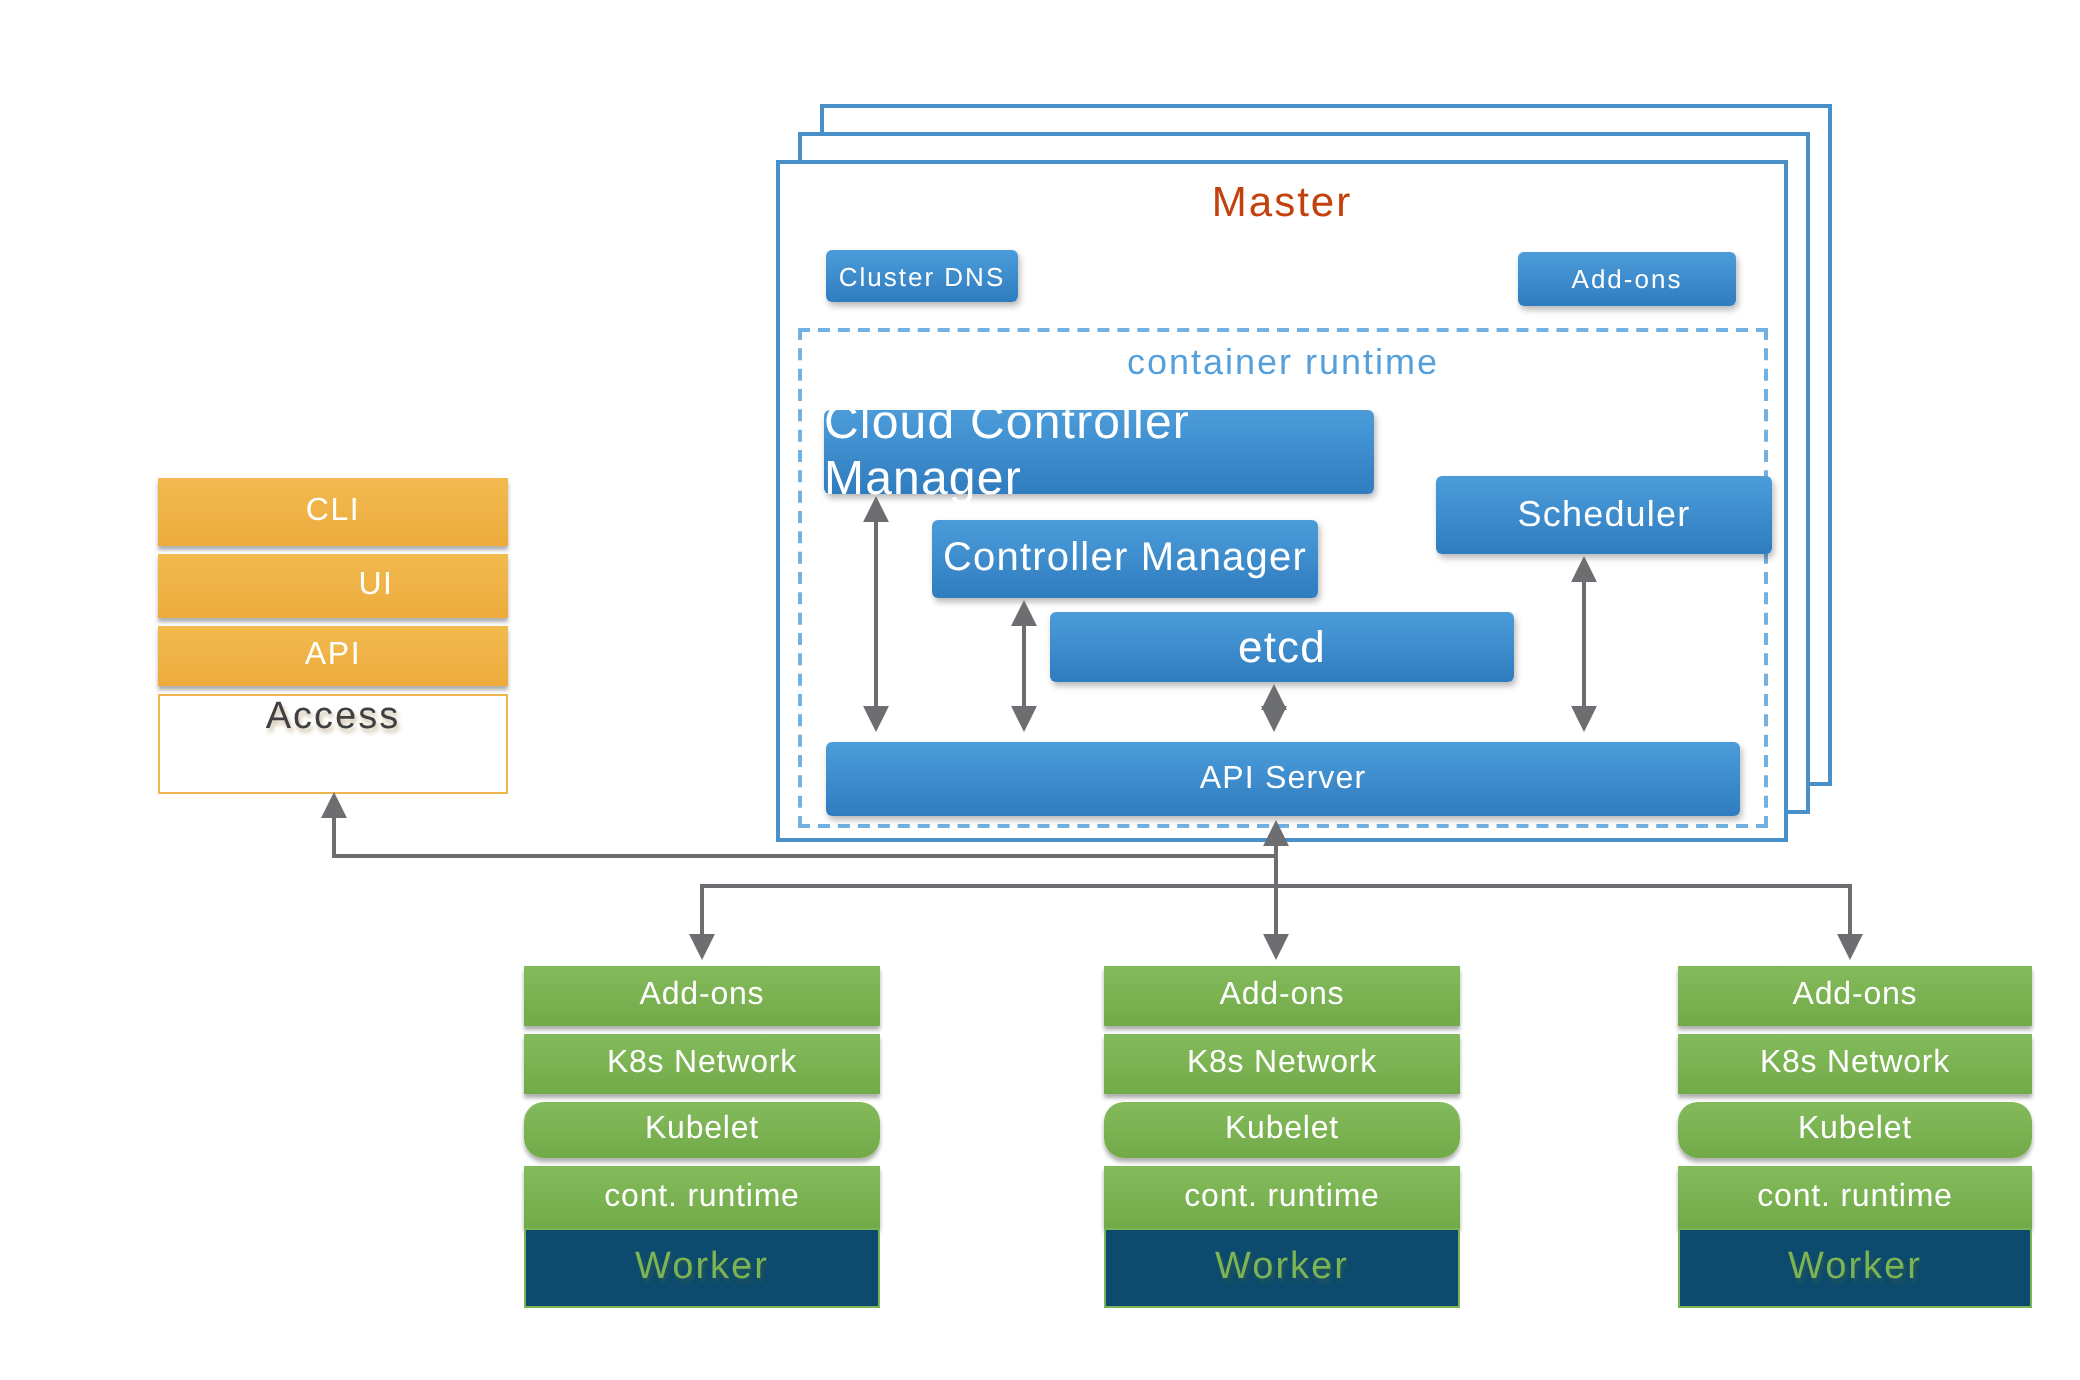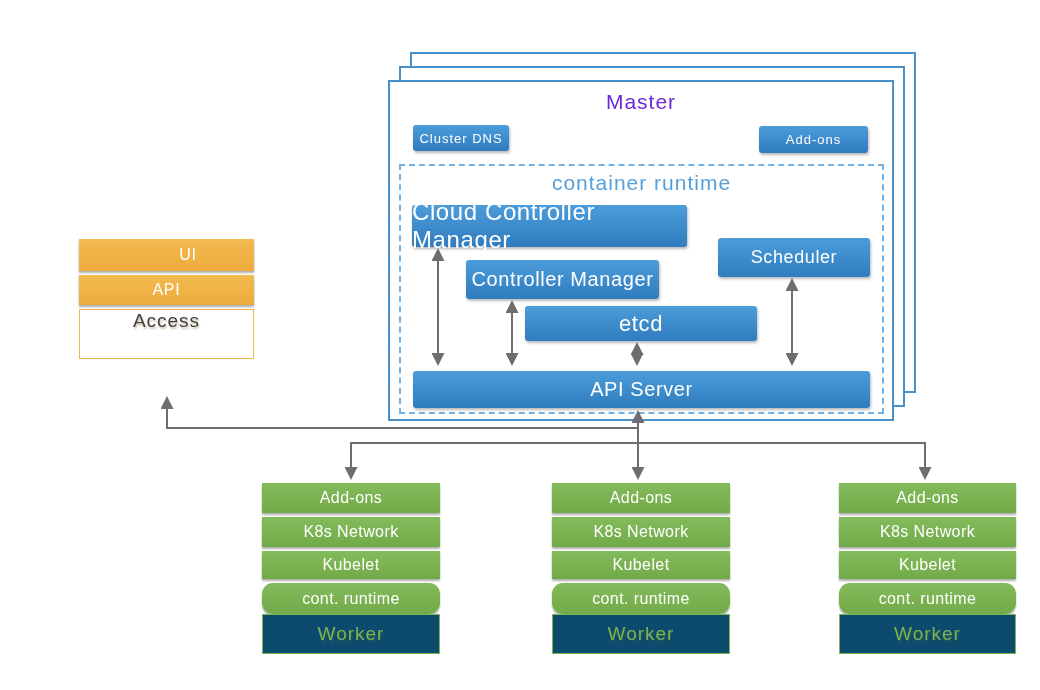--- a/index.html
+++ b/index.html
@@ -23,21 +23,21 @@
   .page-back   { left: 410px; top: 52px; }
   .page-middle { left: 399px; top: 66px; }
   .page-front  { left: 388px; top: 80px; }
 
   .master-title {
     position: absolute;
     left: 0; right: 0; top: 8px;
     text-align: center;
     font-size: 21px;
     letter-spacing: 1px;
-    color: #6d28d9;
+    color: #c2410c;
   }
 
   
   .blue-box {
     position: absolute;
     background: linear-gradient(180deg, #4c9cda 0%, #2f7cbe 100%);
     border-radius: 3px;
     box-shadow: 1px 2px 3px rgba(0,0,0,0.28);
     color: #ffffff;
     display: flex;
@@ -54,29 +54,29 @@
   .container-runtime {
     position: absolute;
     left: 9px; top: 82px;
     width: 481px; height: 246px;
     border: 2px dashed #72b1e2;
   }
   .cr-title {
     position: absolute;
     left: 0; right: 0; top: 5px;
     text-align: center;
-    font-size: 21px;
+    font-size: 18px;
     letter-spacing: 1px;
     color: #55a0db;
   }
   .ccm       { left: 11px;  top: 39px;  width: 275px; height: 42px; font-size: 24px; }
   .cm        { left: 65px;  top: 94px;  width: 193px; height: 39px; font-size: 20px; }
-  .scheduler { left: 317px; top: 72px;  width: 152px; height: 39px; font-size: 18px; }
+  .scheduler { left: 317px; top: 72px;  width: 168px; height: 39px; font-size: 18px; }
   .etcd      { left: 124px; top: 140px; width: 232px; height: 35px; font-size: 22px; }
-  .api       { left: 12px;  top: 205px; width: 457px; height: 37px; font-size: 20px; }
+  .api       { left: 12px;  top: 205px; width: 457px; height: 37px; font-size: 16px; }
 
   
   .access-stack {
     position: absolute;
     left: 79px; top: 239px;
     width: 175px;
     display: flex;
     flex-direction: column;
   }
   .orange-box {
@@ -121,22 +121,22 @@
     color: #ffffff;
     display: flex;
     align-items: center;
     justify-content: center;
     font-size: 16px;
     letter-spacing: 0.4px;
     box-shadow: 0 2px 2px rgba(0,0,0,0.32);
     margin-bottom: 4px;
   }
   .gh30 { height: 30px; }
-  .gh28 { height: 28px; }
-  .gh31 { height: 31px; margin-bottom: 0; border-radius: 11px; }
+  .gh28 { height: 28px; border-radius: 10px; }
+  .gh31 { height: 31px; margin-bottom: 0; }
   .worker-label-box {
     height: 38px;
     background: #0c4a6e;
     border: 1px solid #7cb454;
     display: flex;
     align-items: center;
     justify-content: center;
     font-size: 19px;
     letter-spacing: 1px;
     color: #7cb454;
@@ -185,20 +185,23 @@
       <div class="blue-box etcd">
         <span>etcd</span>
       </div>
       <div class="blue-box api">
         <span>API Server</span>
       </div>
     </div>
   </div>
 
   <div class="access-stack">
+    <div class="orange-box h34">
+      <span>CLI</span>
+    </div>
     <div class="orange-box h32">
       <span>UI</span>
     </div>
     <div class="orange-box h30">
       <span>API</span>
     </div>
     <div class="access-label-box">
       <span>Access</span>
     </div>
   </div>

